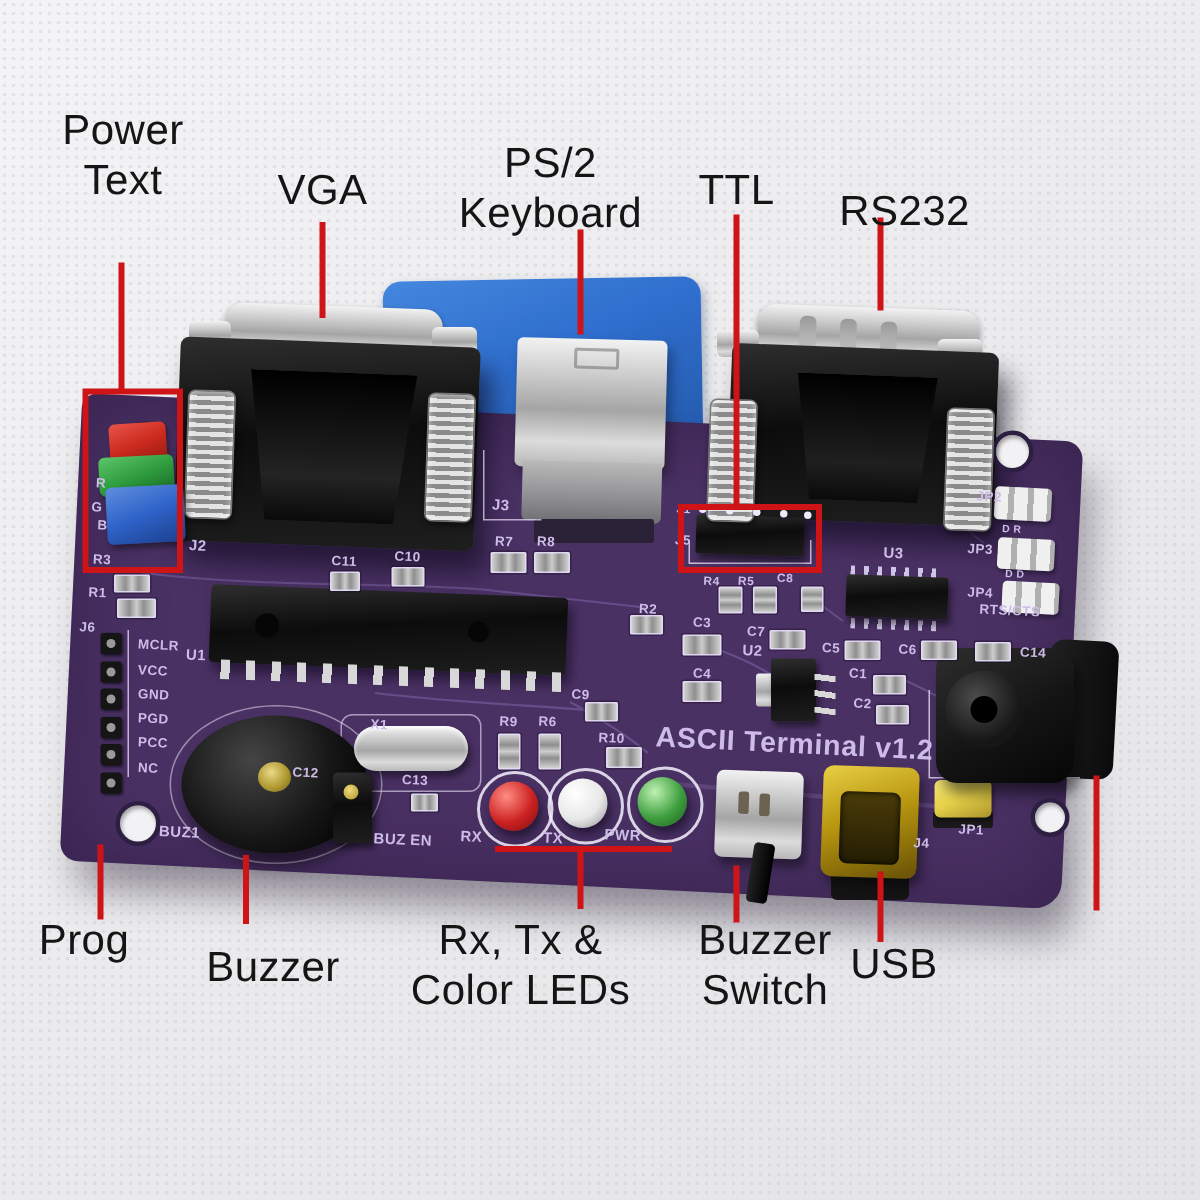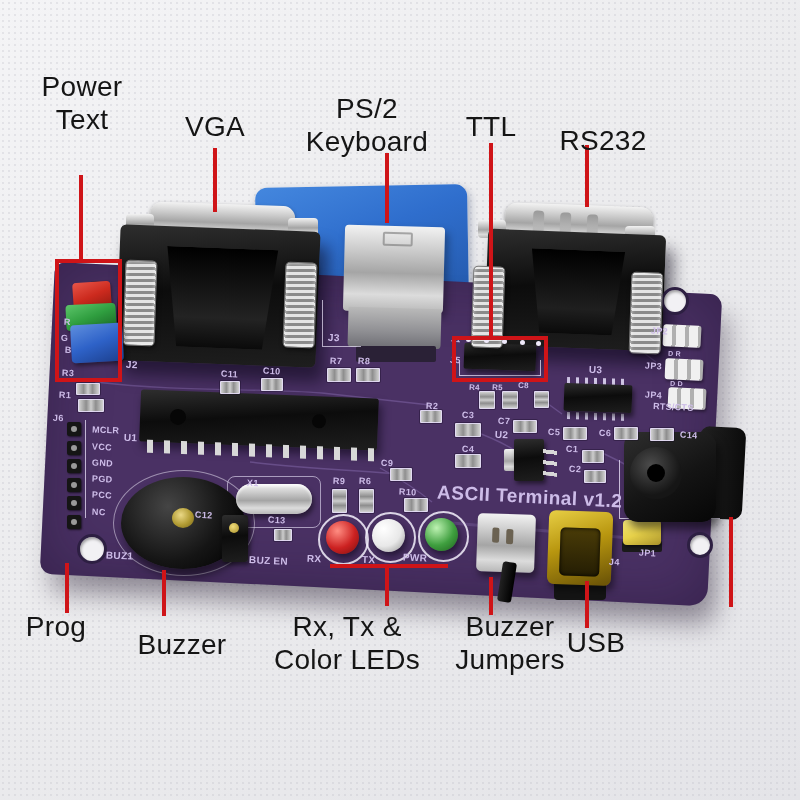--- a/index.html
+++ b/index.html
@@ -322,18 +322,18 @@
   <div class="ann" style="left:0px;top:610px;width:112px;">
     <div>Prog</div>
   </div>
   <div class="ann" style="left:117px;top:628px;width:130px;">Buzzer</div>
   <div class="ann" style="left:262px;top:610px;width:170px;">
     <div>Rx, Tx &amp;</div>
     <div>Color LEDs</div>
   </div>
   <div class="ann" style="left:440px;top:610px;width:140px;">
     <div>Buzzer</div>
-    <div>Jumpers</div>
+    <div>Switch</div>
   </div>
   <div class="ann" style="left:546px;top:626px;width:100px;">USB</div>
   <div class="ann" style="left:666px;top:608px;width:100px;">
   </div>
 </div>
 
 </body></html>

